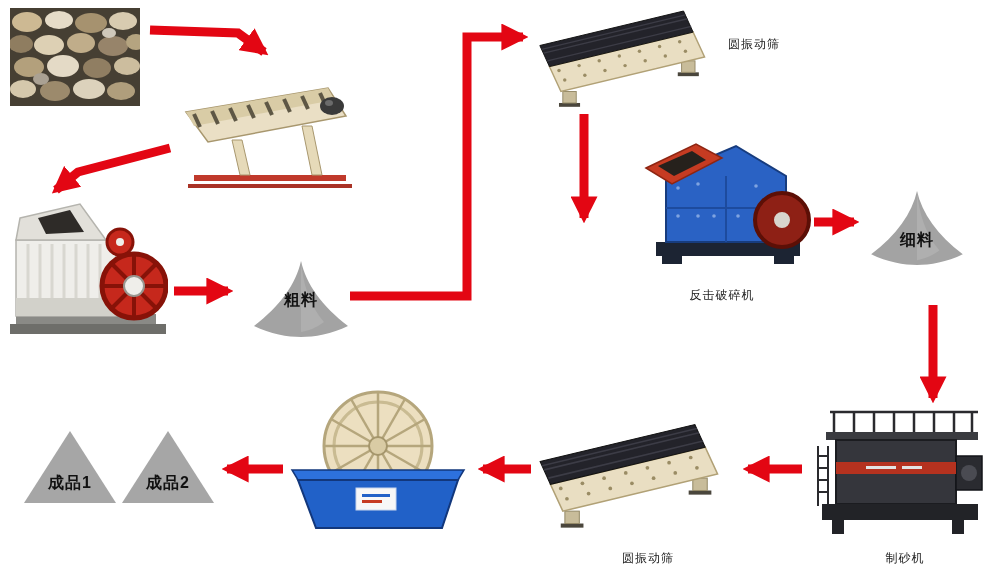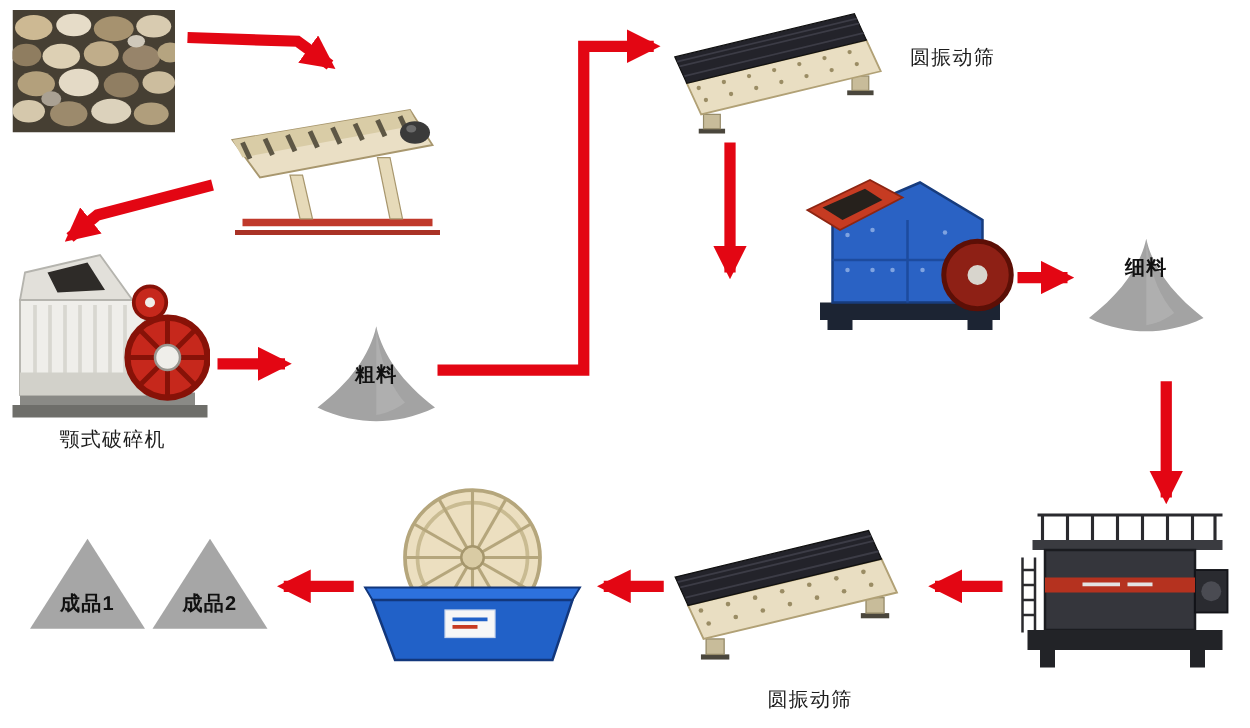--- a/index.html
+++ b/index.html
@@ -2,21 +2,21 @@
 <html><head>
 <meta charset="utf-8">
 <style>
   * { margin:0; padding:0; box-sizing:border-box; }
   html,body { background:#fff; }
   body { font-family:"Liberation Sans","DejaVu Sans",sans-serif; }
   .canvas { position:relative; width:1000px; height:582px; background:#fff; overflow:hidden; }
   .node { position:absolute; z-index:1; }
   .node svg { display:block; width:100%; height:100%; }
   .arrows { position:absolute; left:0; top:0; width:1000px; height:582px; z-index:5; pointer-events:none; }
-  .label { position:absolute; z-index:6; font-size:16px; color:#1c1c1c; text-align:center; letter-spacing:1px; white-space:nowrap; }
+  .label { position:absolute; z-index:6; font-size:12px; color:#1c1c1c; text-align:center; letter-spacing:1px; white-space:nowrap; }
   .label.inside { font-weight:bold; font-size:16px; color:#111; }
   .label.side { text-align:left; }
 </style>
 </head>
 <body>
 
 <div class="canvas">
 
   <div class="node" style="left:10px;top:8px;width:130px;height:98px">
     <svg viewBox="0 0 130 98">
@@ -288,21 +288,22 @@
       <path d="M350,296 L467,296 L467,37 L523,37" marker-end="url(#ah)"></path>
       <path d="M584,114 L584,218" marker-end="url(#ah)"></path>
       <path d="M814,222 L854,222" marker-end="url(#ah)"></path>
       <path d="M933,305 L933,398" marker-end="url(#ah)"></path>
       <path d="M802,469 L748,469" marker-end="url(#ah)"></path>
       <path d="M531,469 L483,469" marker-end="url(#ah)"></path>
       <path d="M283,469 L227,469" marker-end="url(#ah)"></path>
     </g>
   </svg>
 
-  <div class="label" style="left:10px;top:342px;width:160px">颚式破碎机</div>
   <div class="label inside" style="left:250px;top:290px;width:102px">粗料</div>
   <div class="label side" style="left:728px;top:36px;width:90px">圆振动筛</div>
-  <div class="label inside" style="left:866px;top:204px;width:102px">细料</div>
+  <div class="label" style="left:642px;top:287px;width:160px">反击破碎机</div>
+  <div class="label inside" style="left:866px;top:230px;width:102px">细料</div>
+  <div class="label" style="left:845px;top:550px;width:120px">制砂机</div>
   <div class="label" style="left:588px;top:550px;width:120px">圆振动筛</div>
   <div class="label inside" style="left:22px;top:473px;width:96px">成品1</div>
   <div class="label inside" style="left:120px;top:473px;width:96px">成品2</div>
 
 </div>
 
 </body></html>

